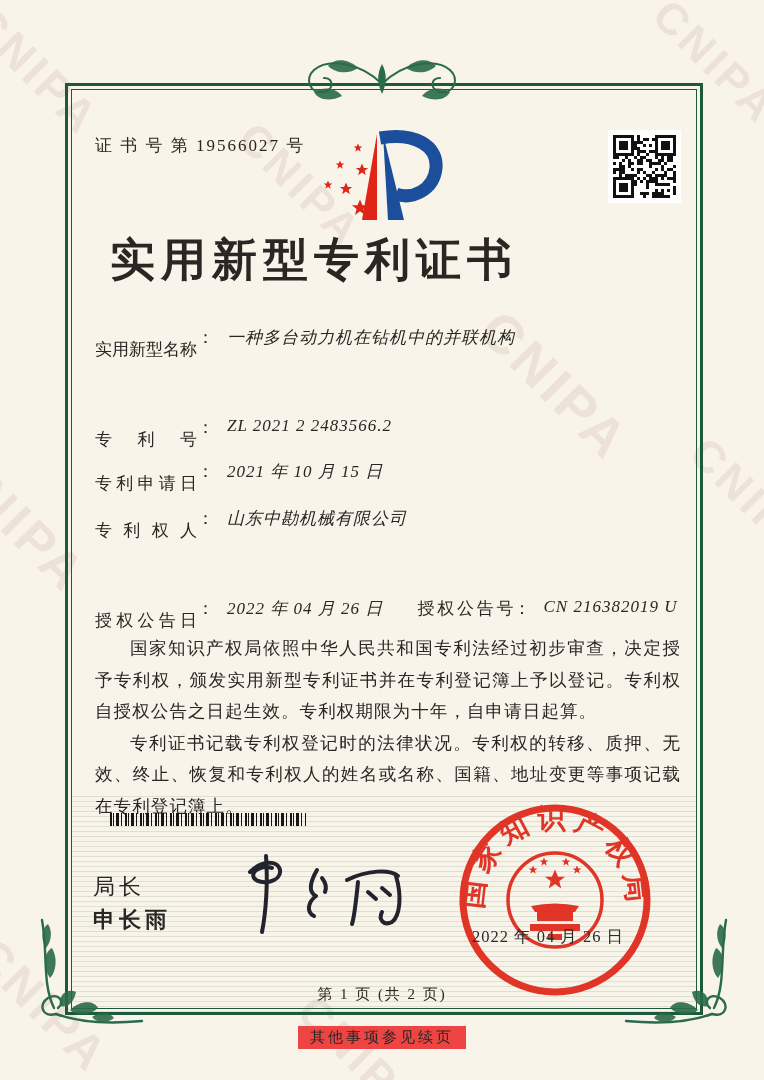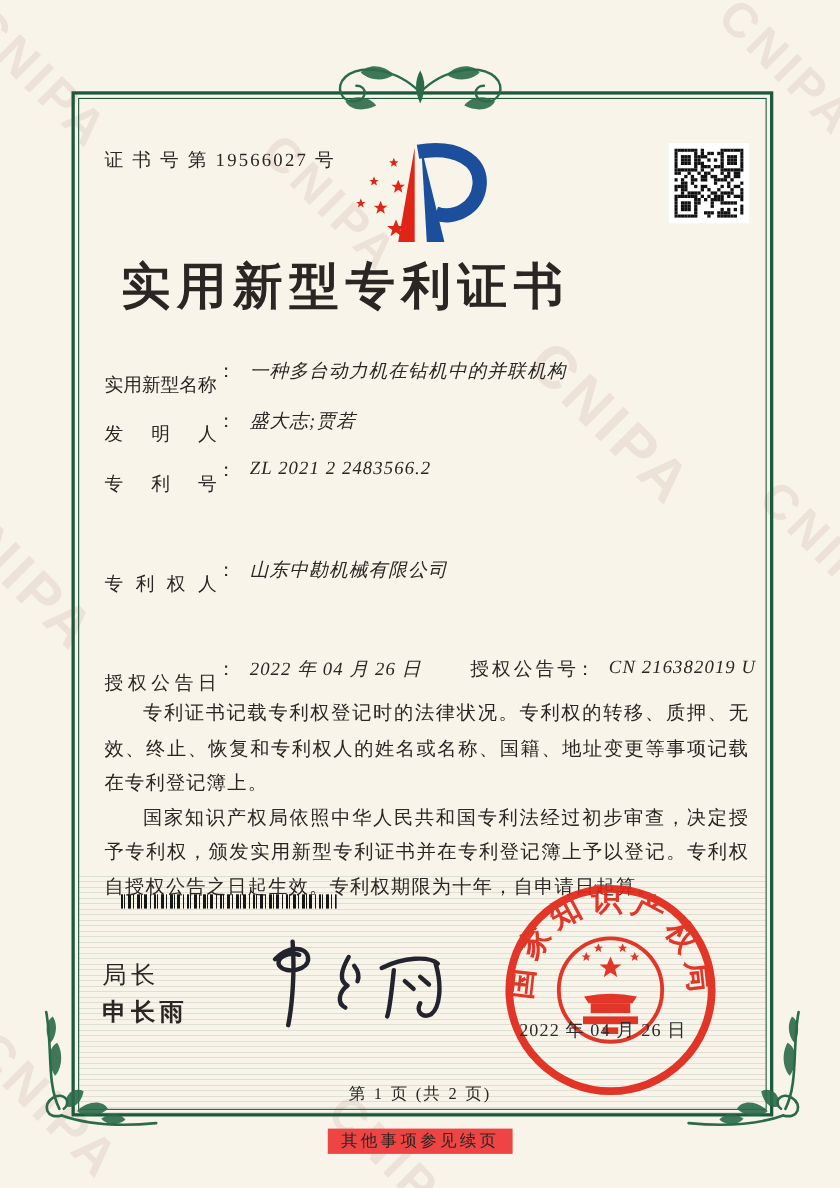--- a/index.html
+++ b/index.html
@@ -19,21 +19,21 @@
   
   #cert-no{position:absolute;left:95px;top:134px;font-size:17px;letter-spacing:2px;z-index:3;}
   #logo{position:absolute;left:320px;top:128px;z-index:3;}
   #qr-box{position:absolute;left:608px;top:130px;width:73px;height:73px;background:#fff;
           padding:0;z-index:3;display:flex;align-items:center;justify-content:center;}
   #title{position:absolute;left:0;top:230px;width:628px;text-align:center;font-size:45px;font-weight:bold;
          letter-spacing:6px;z-index:3;}
   
   .frow{position:absolute;left:95px;width:600px;font-size:17px;z-index:3;white-space:nowrap;}
   .flabel{display:inline-block;width:102px;text-align:justify;text-align-last:justify;vertical-align:top;margin-top:12px;}
-  .flabel2{display:inline-block;width:96px;text-align:justify;text-align-last:justify;vertical-align:top;margin-left:40px;}
+  .flabel2{display:inline-block;width:96px;text-align:justify;text-align-last:justify;vertical-align:top;margin-left:30px;}
   .fcolon{display:inline-block;vertical-align:top;}
   .fvalue{display:inline-block;margin-left:13px;letter-spacing:1px;vertical-align:top;font-style:italic;}
   
   #body-text{position:absolute;left:95px;top:633px;width:586px;font-size:17.5px;line-height:31.5px;
              letter-spacing:1.1px;text-align:justify;z-index:3;}
   #body-text p{margin:0;text-indent:2em;}
   
   #barcode{position:absolute;left:110px;top:813px;width:196px;height:13px;z-index:3;
            background:repeating-linear-gradient(90deg,#161616 0 2px,transparent 2px 3px,#161616 3px 4px,
            transparent 4px 6px,#161616 6px 9px,transparent 9px 11px,#161616 11px 12px,transparent 12px 15px);}
@@ -352,37 +352,37 @@
         <rect x="51" y="60" width="3" height="3" fill="#111"></rect>
         <rect x="54" y="60" width="3" height="3" fill="#111"></rect>
       </svg>
   </div>
 
   <div id="title">实用新型专利证书</div>
 
   <div class="frow" style="top:326px">
     <span class="flabel">实用新型名称</span><span class="fcolon">：</span><span class="fvalue">一种多台动力机在钻机中的并联机构</span>
   </div>
-  <div class="frow" style="top:371px">
-    <span class="flabel">发 明 人</span><span class="fcolon">：</span><span class="fvalue">盛大志;贾若</span>
-  </div>
   <div class="frow" style="top:416px">
     <span class="flabel">专 利 号</span><span class="fcolon">：</span><span class="fvalue">ZL 2021 2 2483566.2</span>
+  </div>
+  <div class="frow" style="top:460px">
+    <span class="flabel">专利申请日</span><span class="fcolon">：</span><span class="fvalue">2021 年 10 月 15 日</span>
   </div>
   <div class="frow" style="top:507px">
     <span class="flabel">专 利 权 人</span><span class="fcolon">：</span><span class="fvalue">山东中勘机械有限公司</span>
   </div>
   <div class="frow" style="top:597px">
     <span class="flabel">授权公告日</span><span class="fcolon">：</span><span class="fvalue">2022 年 04 月 26 日</span>
     <span class="flabel2">授权公告号</span><span class="fcolon">：</span><span class="fvalue">CN 216382019 U</span>
   </div>
 
   <div id="body-text">
+    <p>国家知识产权局依照中华人民共和国专利法经过初步审查，决定授予专利权，颁发实用新型专利证书并在专利登记簿上予以登记。专利权自授权公告之日起生效。专利权期限为十年，自申请日起算。</p>
     <p>专利证书记载专利权登记时的法律状况。专利权的转移、质押、无效、终止、恢复和专利权人的姓名或名称、国籍、地址变更等事项记载在专利登记簿上。</p>
-    <p>国家知识产权局依照中华人民共和国专利法经过初步审查，决定授予专利权，颁发实用新型专利证书并在专利登记簿上予以登记。专利权自授权公告之日起生效。专利权期限为十年，自申请日起算。</p>
   </div>
 
   <div id="barcode"></div>
 
   <div id="signer-title">局长</div>
   <div id="signer-name">申长雨</div>
   <svg id="signature" width="190" height="85" viewBox="0 0 190 85">
     <g stroke="#23232e" stroke-width="4" fill="none" stroke-linecap="round" stroke-linejoin="round">
       <path d="M28,20 C40,8 56,8 58,18 C60,30 38,34 32,26 C28,19 40,13 50,16"></path>
       <path d="M44,4 C46,30 44,60 40,80"></path>

